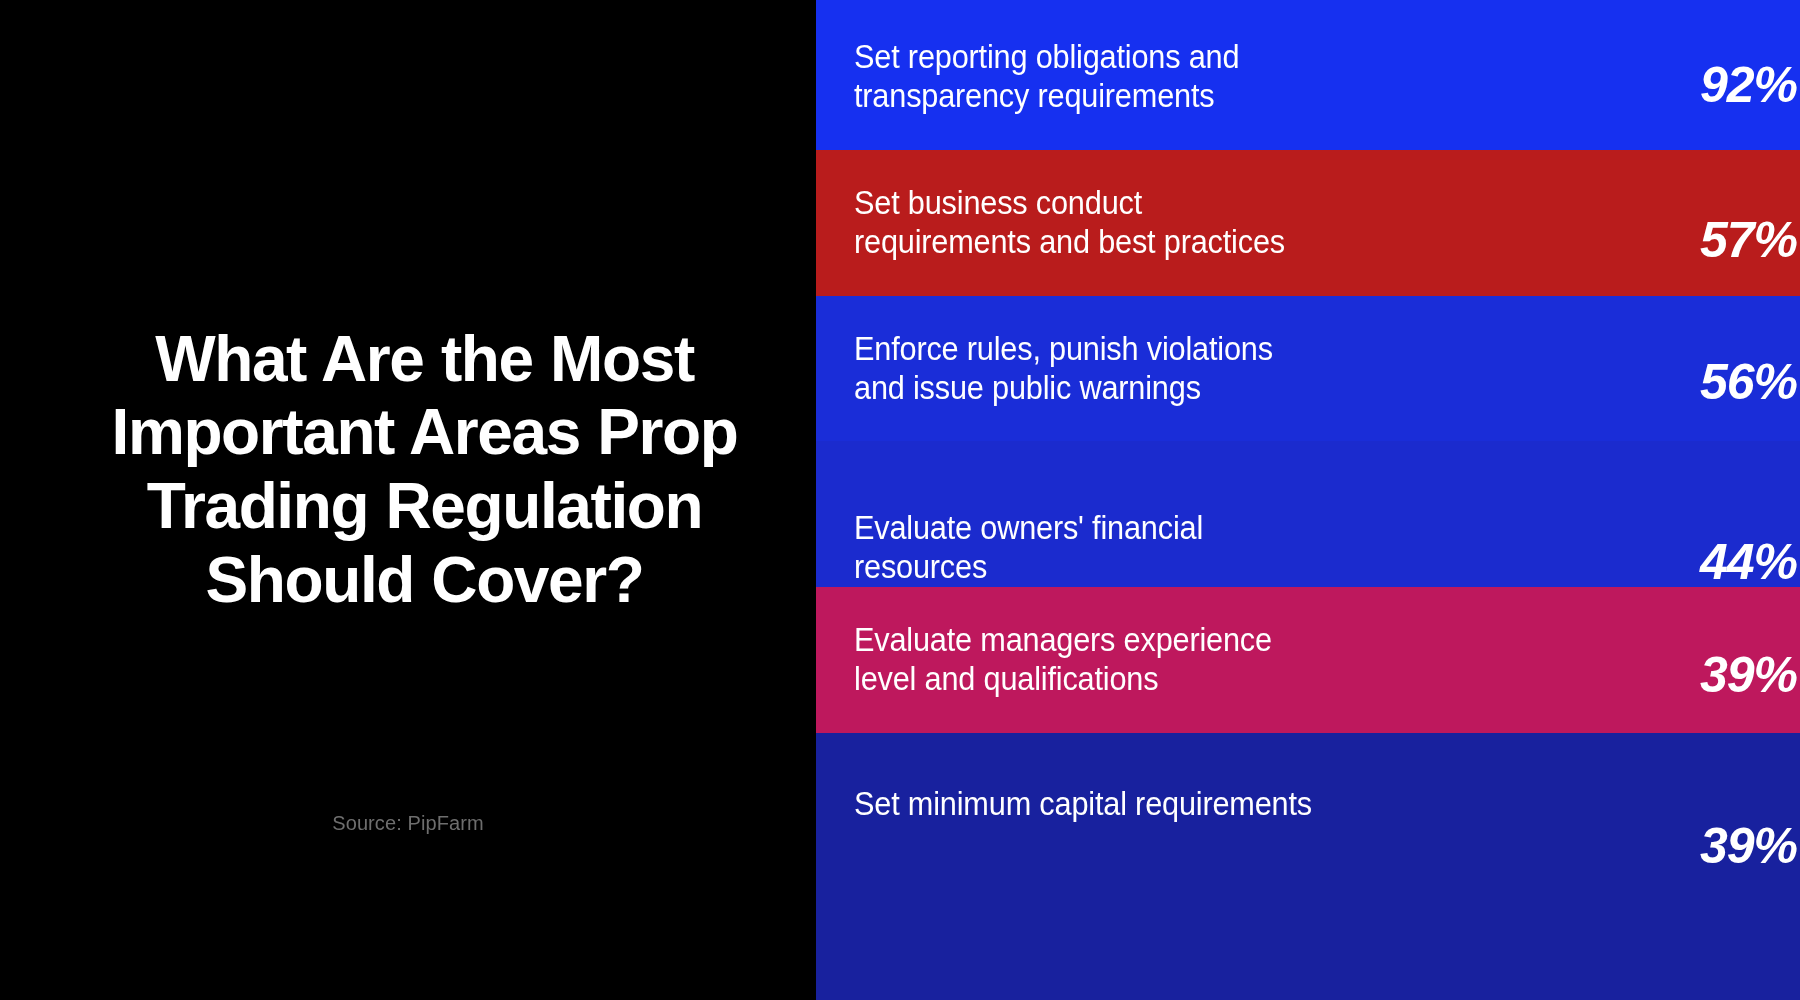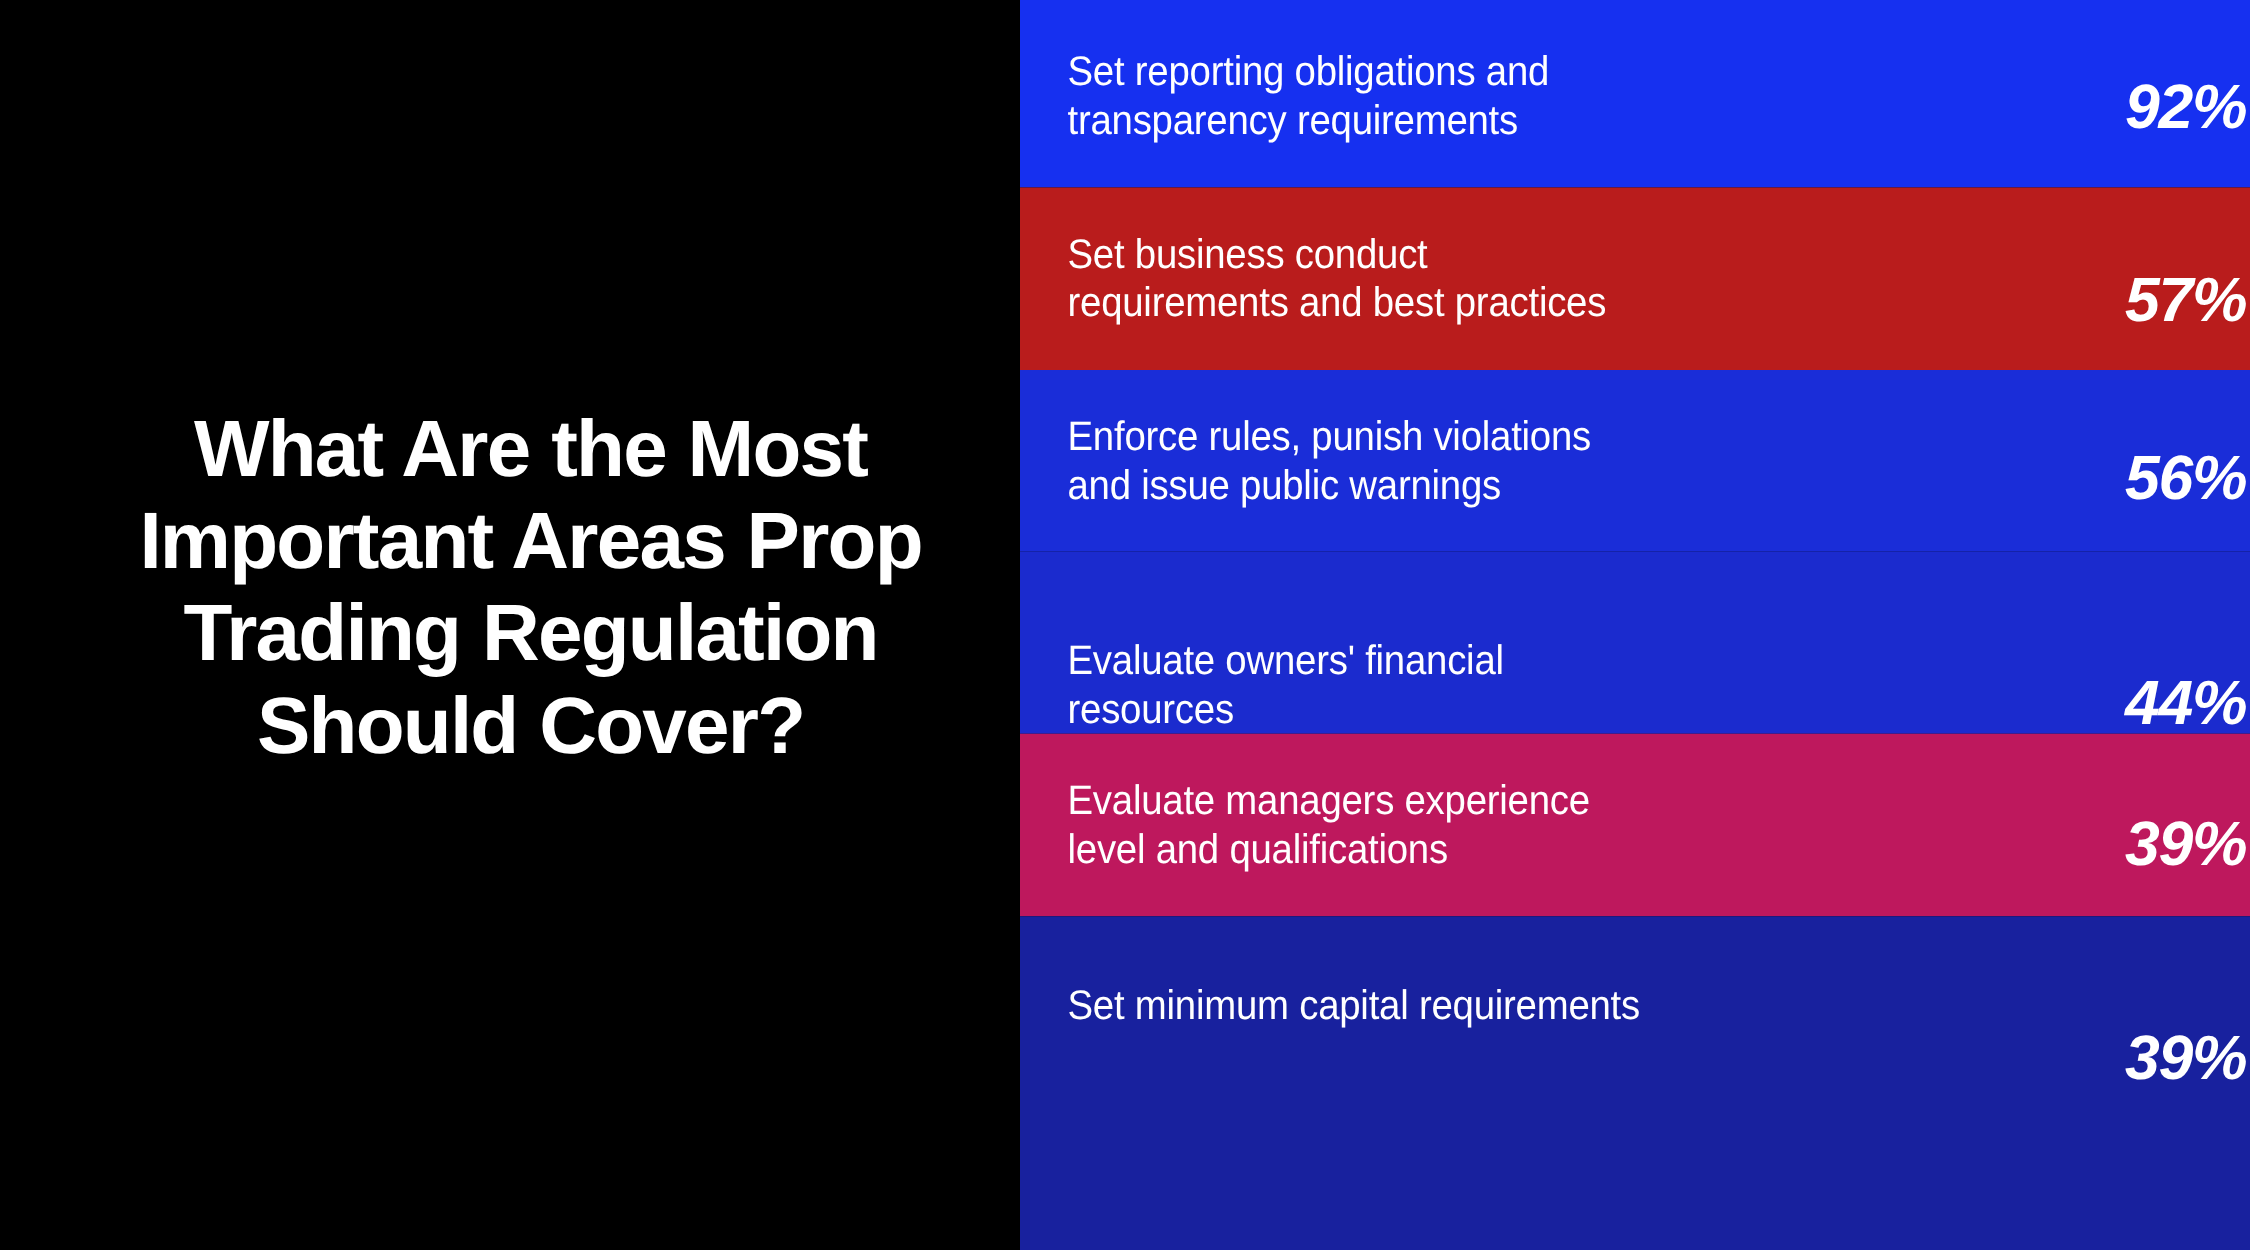--- a/index.html
+++ b/index.html
@@ -135,20 +135,21 @@
 </style>
 </head>
 <body>
 
 <div class="infographic">
 
   <div class="left-panel">
     <div class="title-block">
       <h1 class="page-title">What Are the Most Important Areas Prop Trading Regulation Should Cover?</h1>
     </div>
+    <div class="source-note">Source: PipFarm</div>
   </div>
 
   <div class="right-panel">
 
     <div class="stat-row r1" style="background-color: rgb(22, 48, 240);">
       <div class="stat-label">
         <span>Set reporting obligations and</span><br>
         <span>transparency requirements</span>
       </div>
       <div class="stat-value">92%</div>

